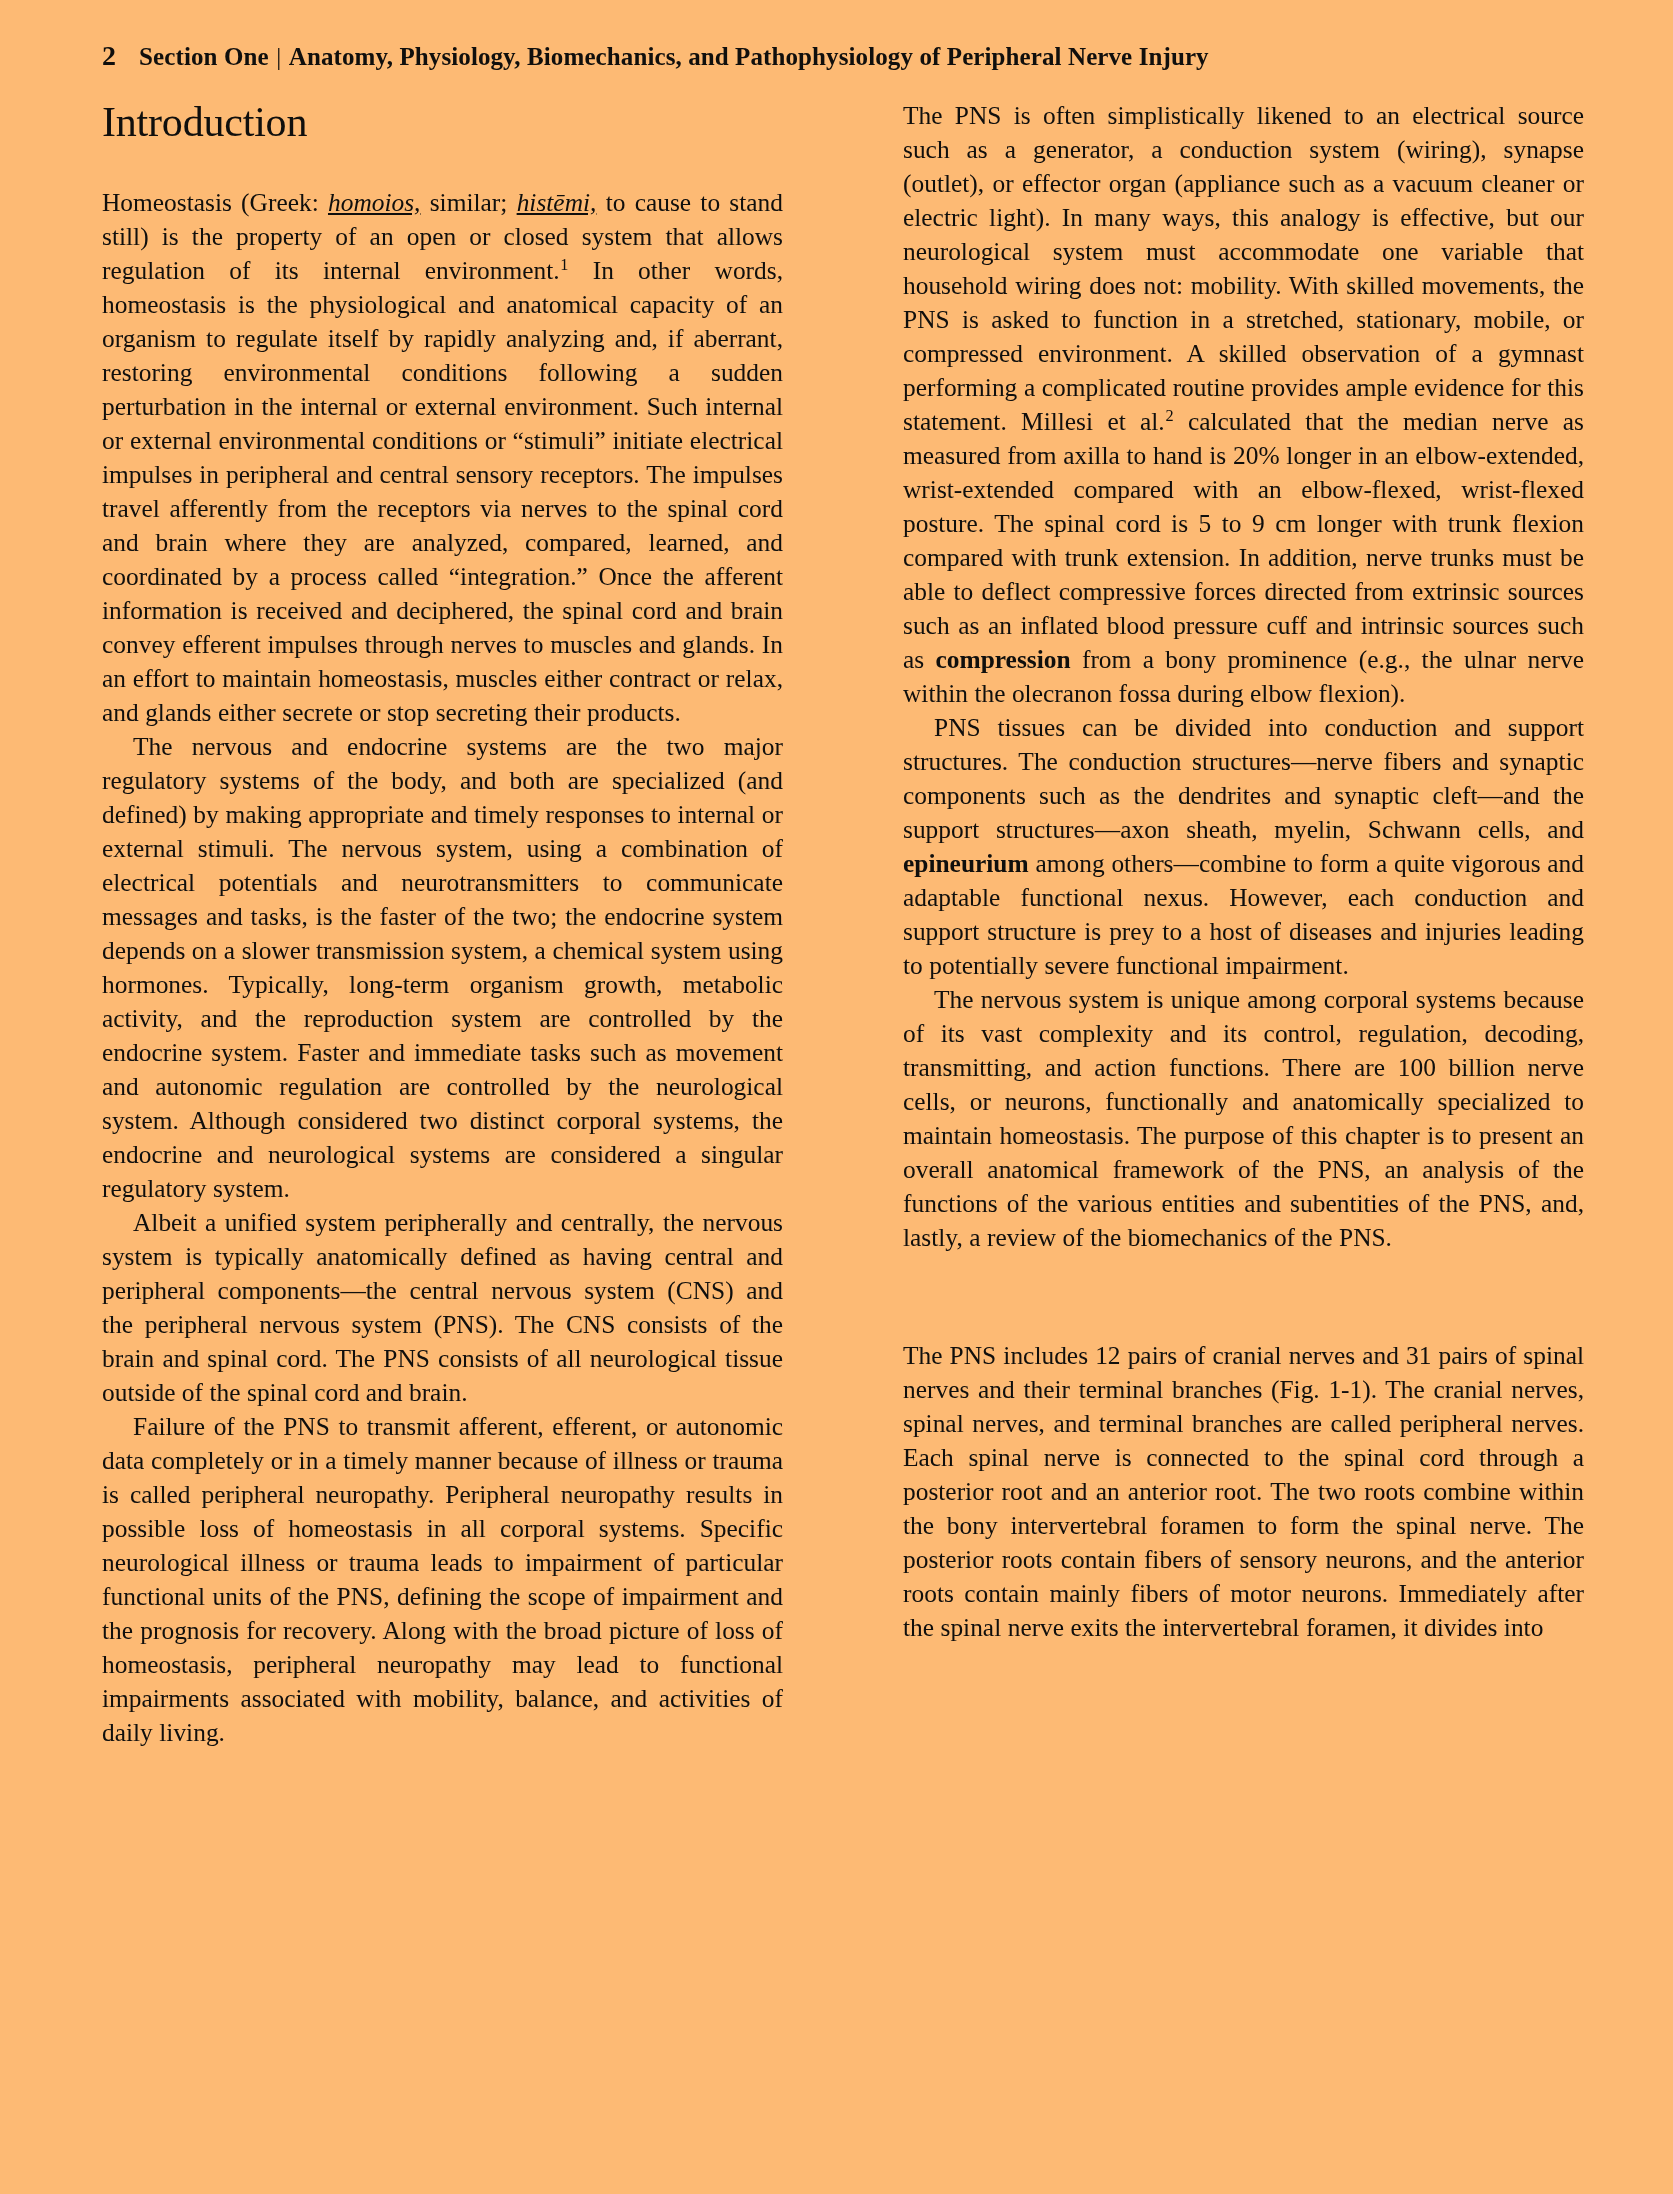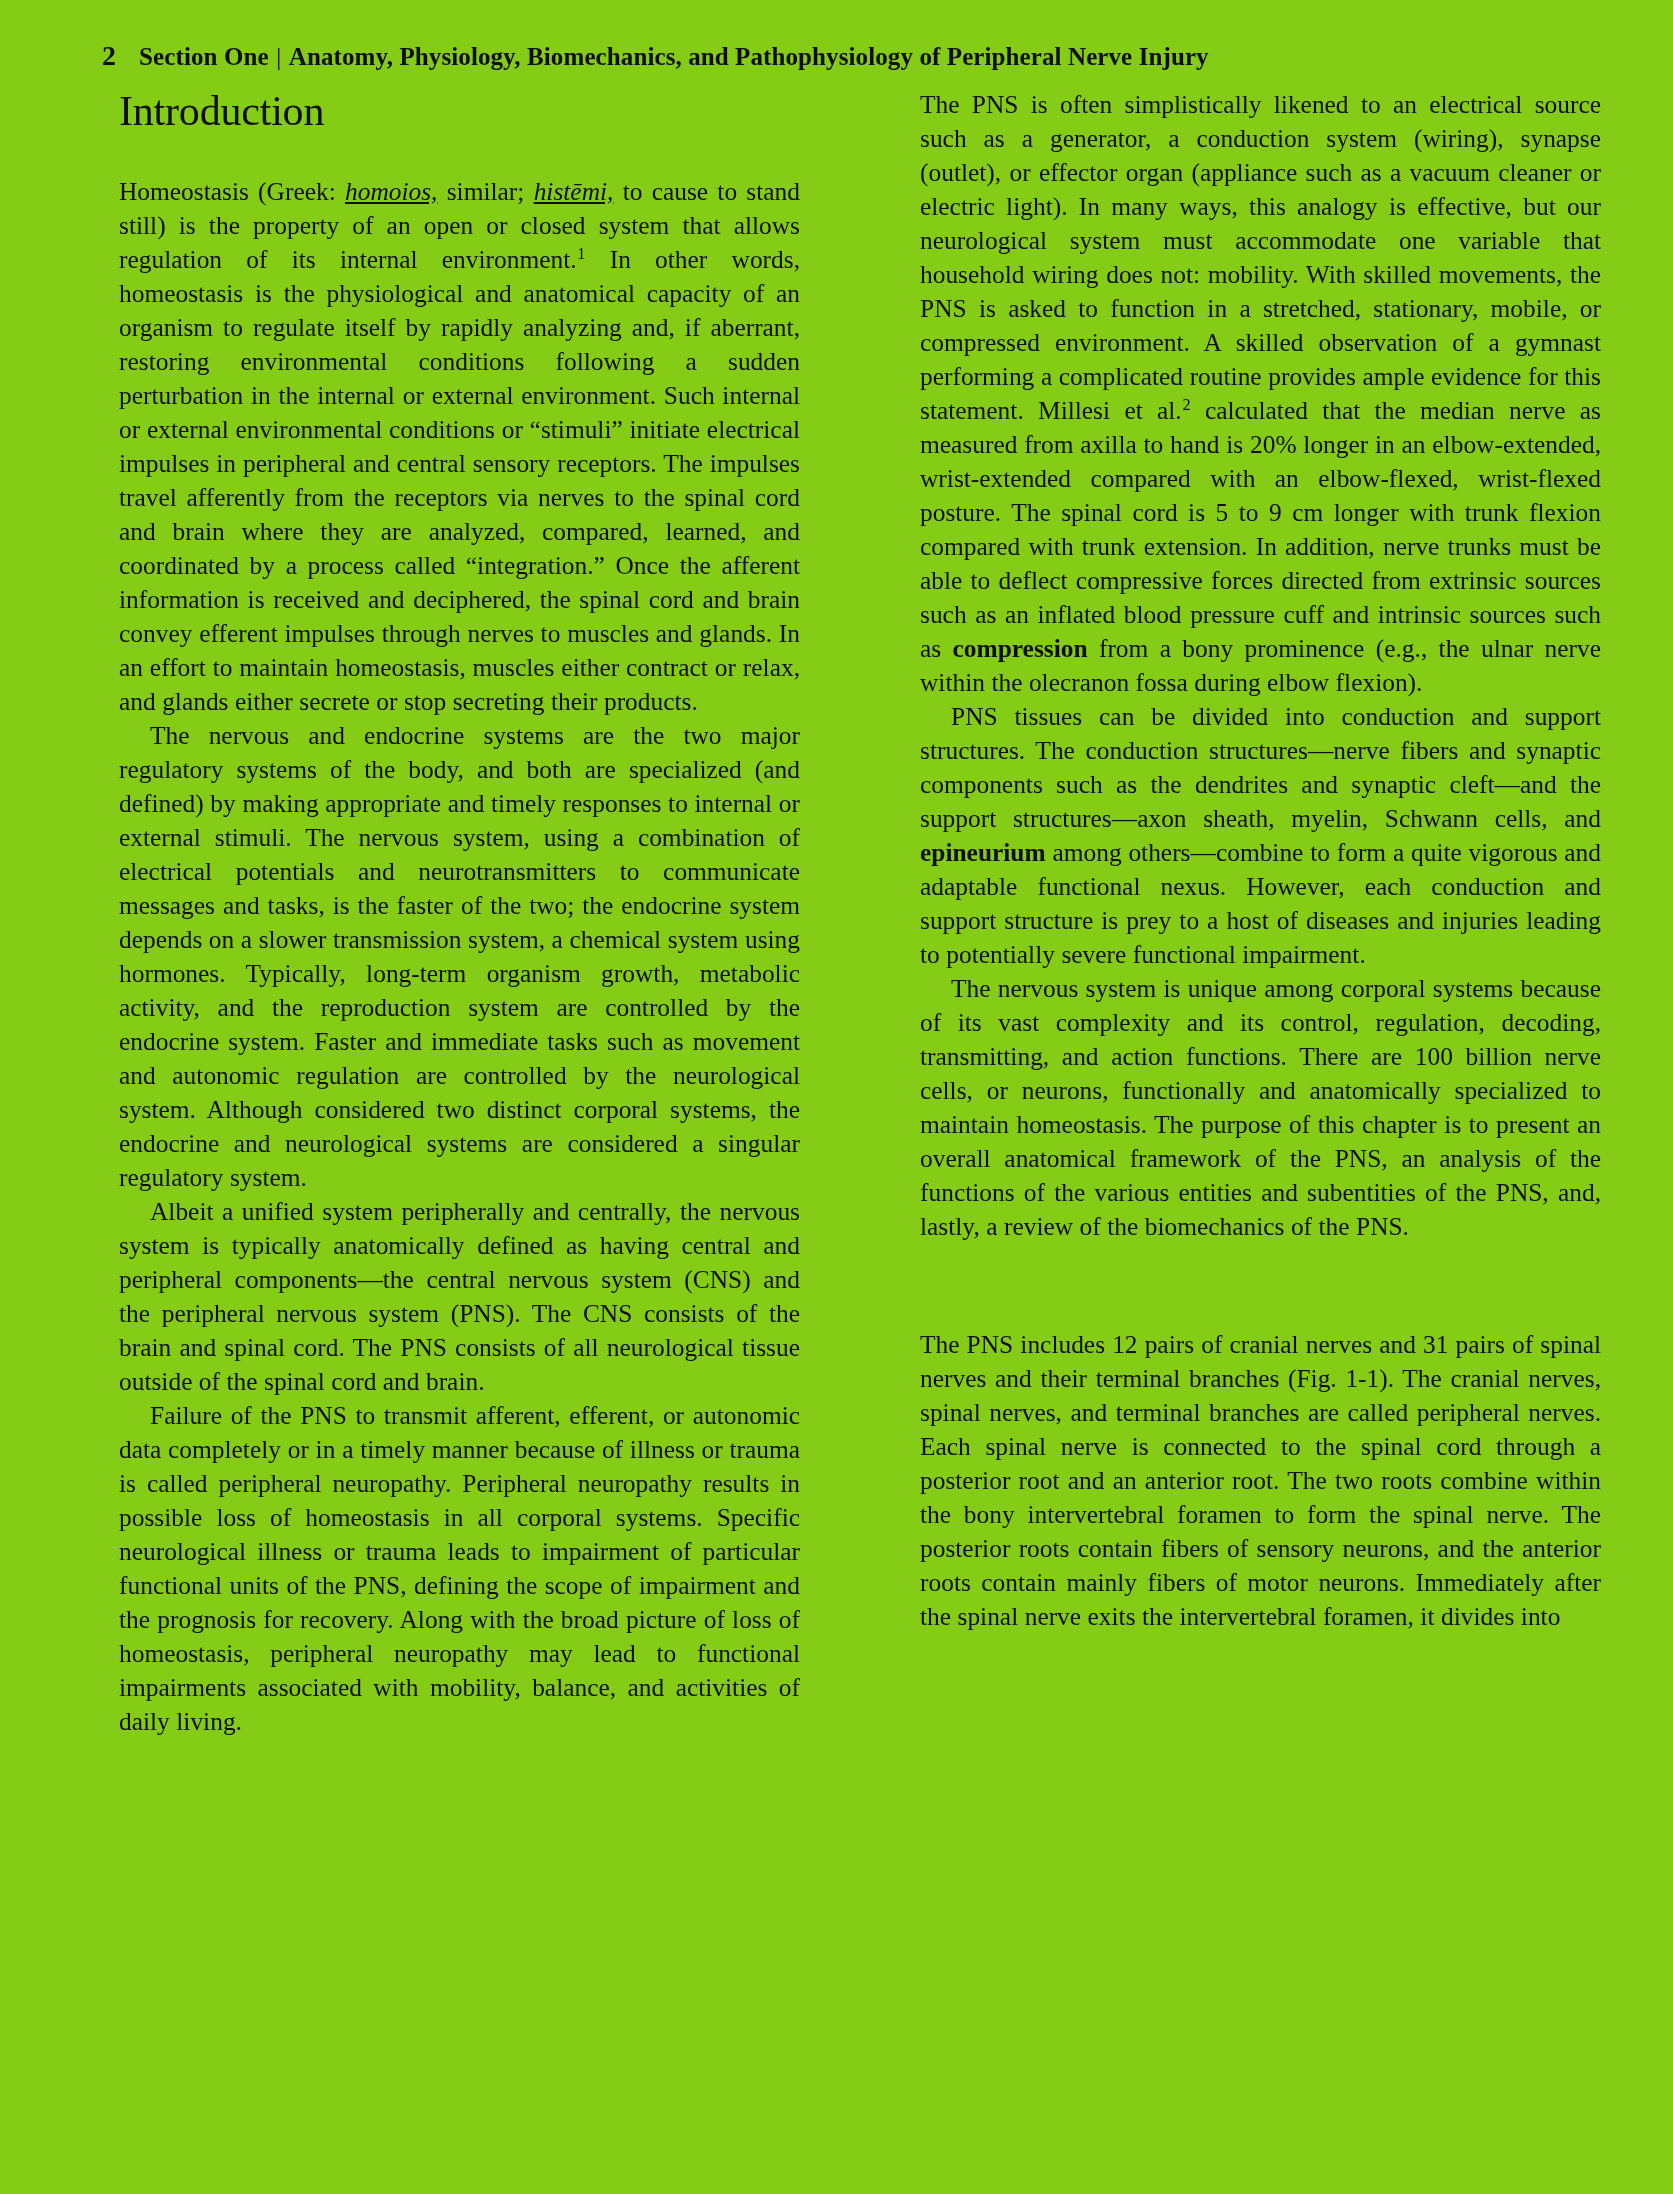--- a/index.html
+++ b/index.html
@@ -5,21 +5,21 @@
 <style>
   html, body {
     margin: 0;
     padding: 0;
     background: #ffffff;
   }
   .page {
     position: relative;
     width: 1674px;
     height: 2194px;
-    background: #84cc16;
+    background: #fdba74;
     font-family: "Liberation Serif", "DejaVu Serif", serif;
     color: #100f0d;
     box-sizing: border-box;
     overflow: hidden;
   }
 
   
   .running-head {
     position: absolute;
     left: 102px;
@@ -50,24 +50,23 @@
   
   .columns {
     position: absolute;
     left: 102px;
     top: 82px;
     width: 1482px;
     height: 2032px;
   }
   .col {
     position: absolute;
-    top: 5px;
+    top: 16px;
     width: 681px;
     height: 100%;
-    margin-left: 17px;
   }
   .col-left  { left: 0px; }
   .col-right { left: 801px; }
 
   h1.section-head {
     font-size: 42px;
     font-weight: 400;
     line-height: 1.12;
     margin: 0 0 0 0;
     padding: 0;

